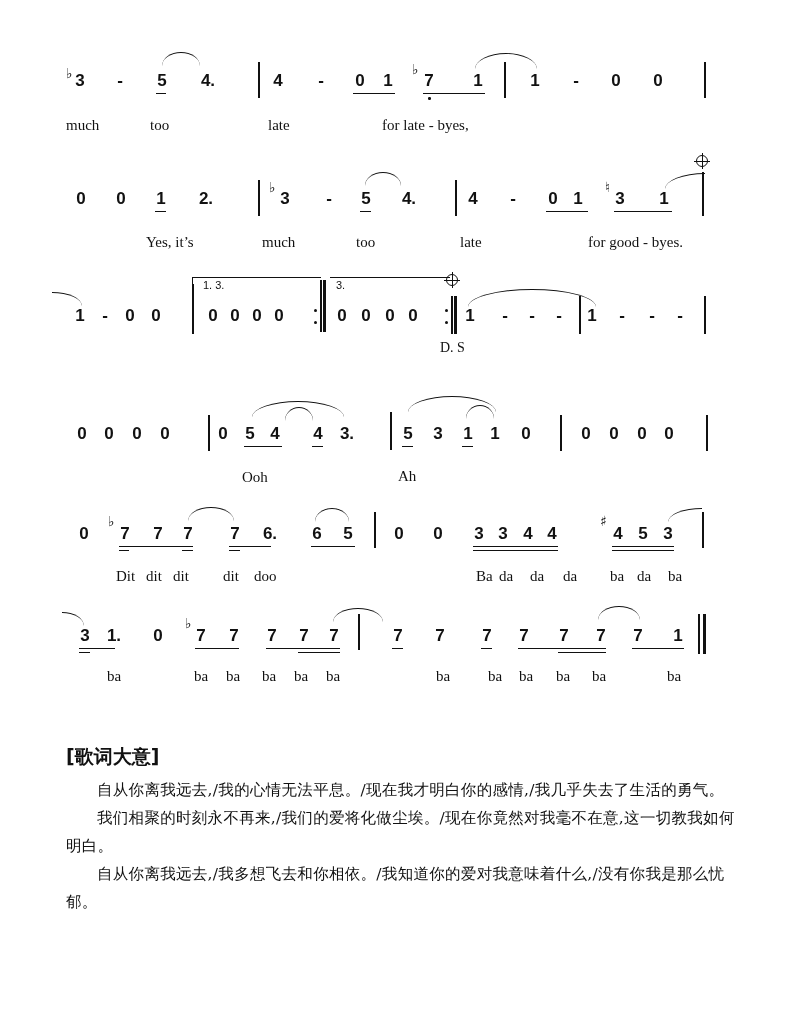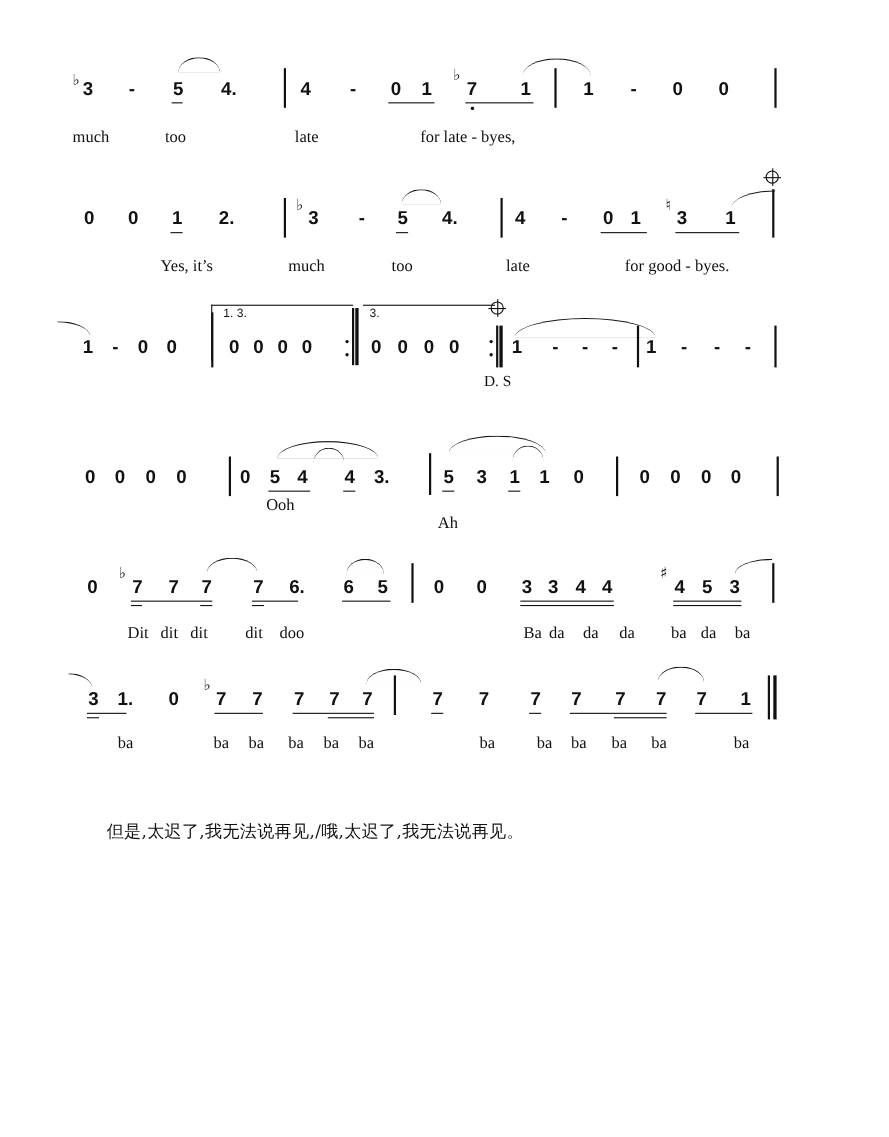--- a/index.html
+++ b/index.html
@@ -105,21 +105,21 @@
     <span class="note" style="left:656px;top:190px">1</span>
     <div class="uline" style="left:614px;top:211px;width:58px"></div>
     <div class="slur" style="left:665px;top:173px;width:40px;height:16px;border-radius:100% 0 0 0 / 100% 0 0 0;"></div>
     <div class="coda" style="left:696px;top:155px"></div>
     <div class="bar" style="left:702px;top:172px;height:44px"></div>
 
     <span class="lyric" style="left:146px;top:233px">Yes, it’s</span>
     <span class="lyric" style="left:262px;top:233px">much</span>
     <span class="lyric" style="left:356px;top:233px">too</span>
     <span class="lyric" style="left:460px;top:233px">late</span>
-    <span class="lyric" style="left:568px;top:233px">for good - byes.</span>
+    <span class="lyric" style="left:588px;top:233px">for good - byes.</span>
   </div>
 
   <div>
     <div class="slur" style="left:52px;top:292px;width:30px;height:14px;border-radius:0 100% 0 0 / 0 100% 0 0;"></div>
     <span class="note" style="left:72px;top:307px">1</span>
     <span class="note" style="left:97px;top:307px">-</span>
     <span class="note" style="left:122px;top:307px">0</span>
     <span class="note" style="left:148px;top:307px">0</span>
     <div class="bar" style="left:192px;top:284px;height:50px"></div>
 
@@ -188,21 +188,21 @@
     <div class="slur" style="left:408px;top:396px;width:88px;height:16px"></div>
     <div class="slur" style="left:466px;top:405px;width:28px;height:14px"></div>
     <div class="bar" style="left:560px;top:415px;height:36px"></div>
 
     <span class="note" style="left:578px;top:425px">0</span>
     <span class="note" style="left:606px;top:425px">0</span>
     <span class="note" style="left:634px;top:425px">0</span>
     <span class="note" style="left:661px;top:425px">0</span>
     <div class="bar" style="left:706px;top:415px;height:36px"></div>
 
-    <span class="lyric" style="left:242px;top:451px">Ooh</span>
+    <span class="lyric" style="left:242px;top:468px">Ooh</span>
     <span class="lyric" style="left:398px;top:467px">Ah</span>
   </div>
 
   <div>
     <span class="note" style="left:76px;top:525px">0</span>
     <span class="acc" style="left:108px;top:514px">♭</span>
     <span class="note" style="left:117px;top:525px">7</span>
     <span class="note" style="left:150px;top:525px">7</span>
     <span class="note" style="left:180px;top:525px">7</span>
     <div class="uline" style="left:119px;top:546px;width:74px"></div>
@@ -295,14 +295,17 @@
     <span class="lyric" style="left:436px;top:667px">ba</span>
     <span class="lyric" style="left:488px;top:667px">ba</span>
     <span class="lyric" style="left:519px;top:667px">ba</span>
     <span class="lyric" style="left:556px;top:667px">ba</span>
     <span class="lyric" style="left:592px;top:667px">ba</span>
     <span class="lyric" style="left:667px;top:667px">ba</span>
   </div>
 </div>
 
 <div class="translation">
-  <p class="para">但是,太迟了,我无法说再见,/哦,太迟了,我无法说再见。</p>
+  <h2 class="trans-title">[歌词大意]</h2>
+  <p class="para">自从你离我远去,/我的心情无法平息。/现在我才明白你的感情,/我几乎失去了生活的勇气。</p>
+  <p class="para">我们相聚的时刻永不再来,/我们的爱将化做尘埃。/现在你竟然对我毫不在意,这一切教我如何明白。</p>
+  <p class="para">自从你离我远去,/我多想飞去和你相依。/我知道你的爱对我意味着什么,/没有你我是那么忧郁。</p>
 </div>
 
 </body></html>

